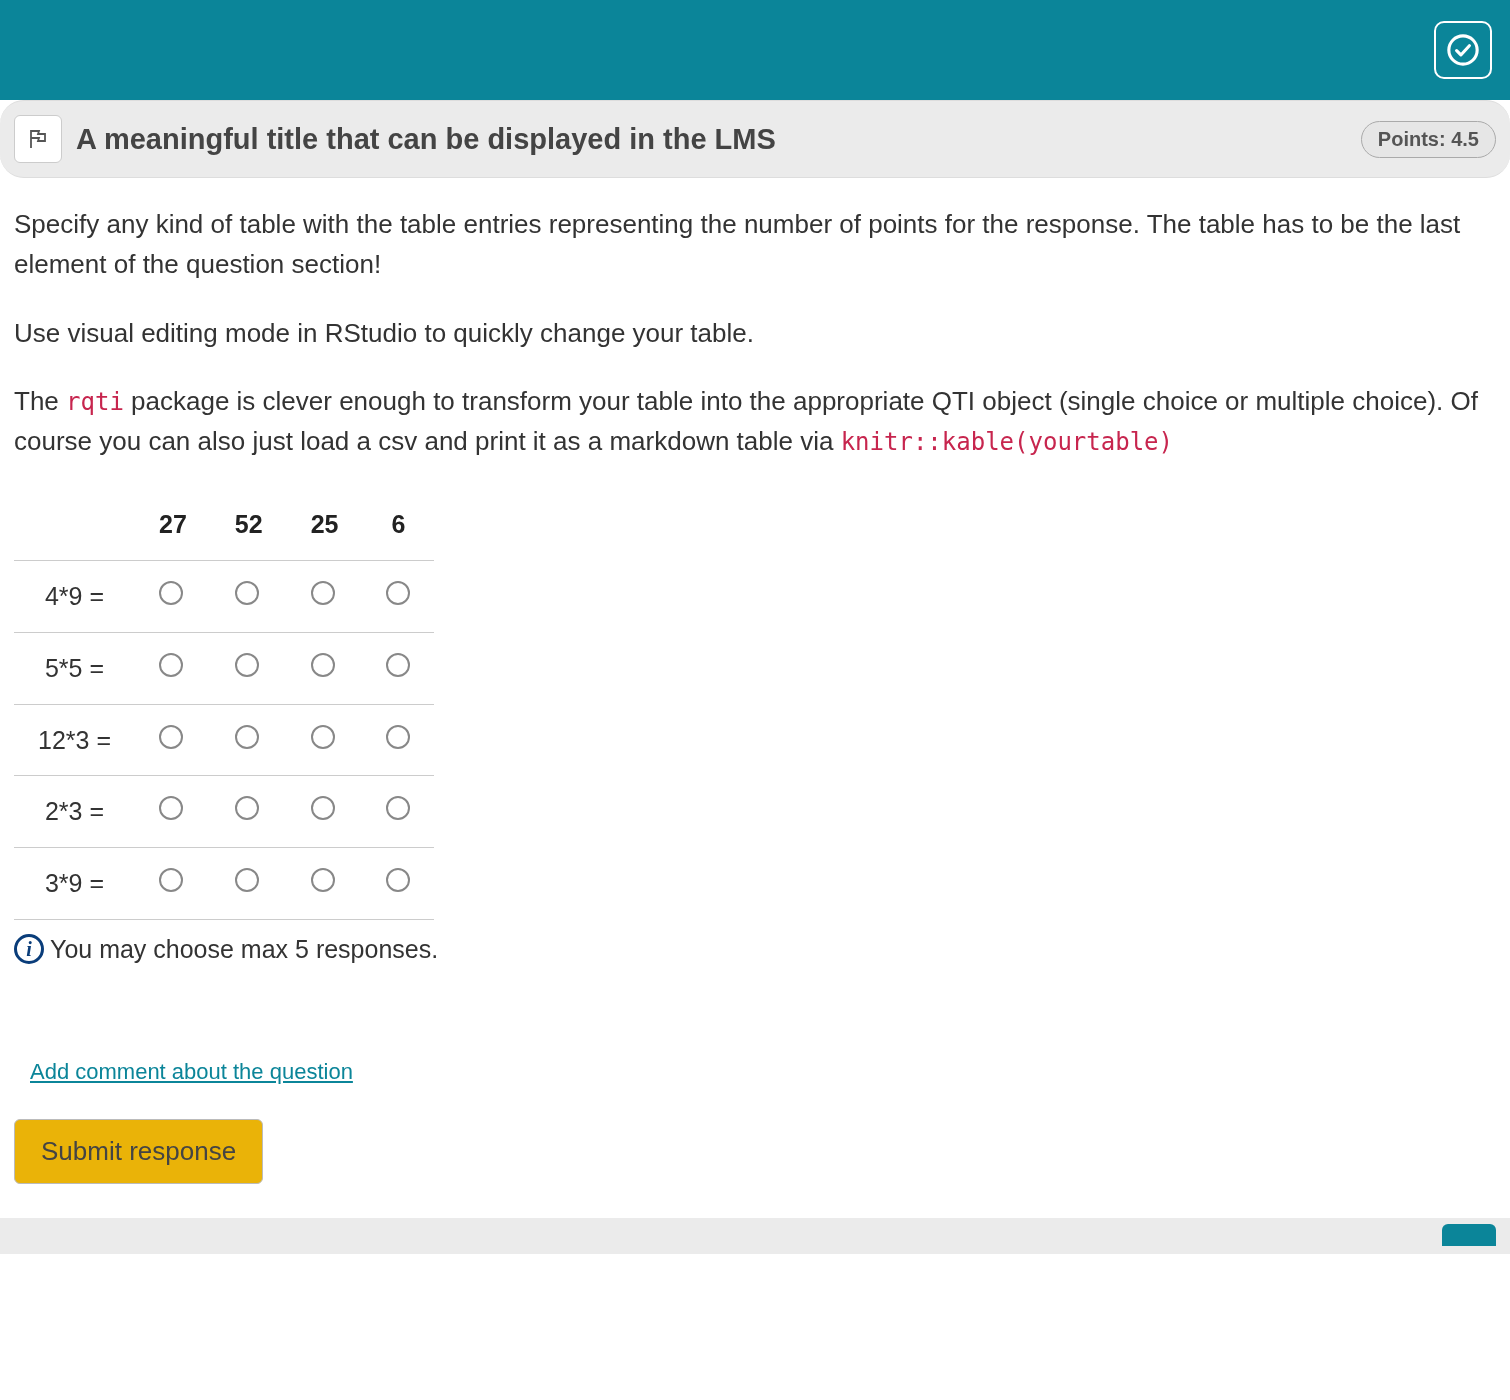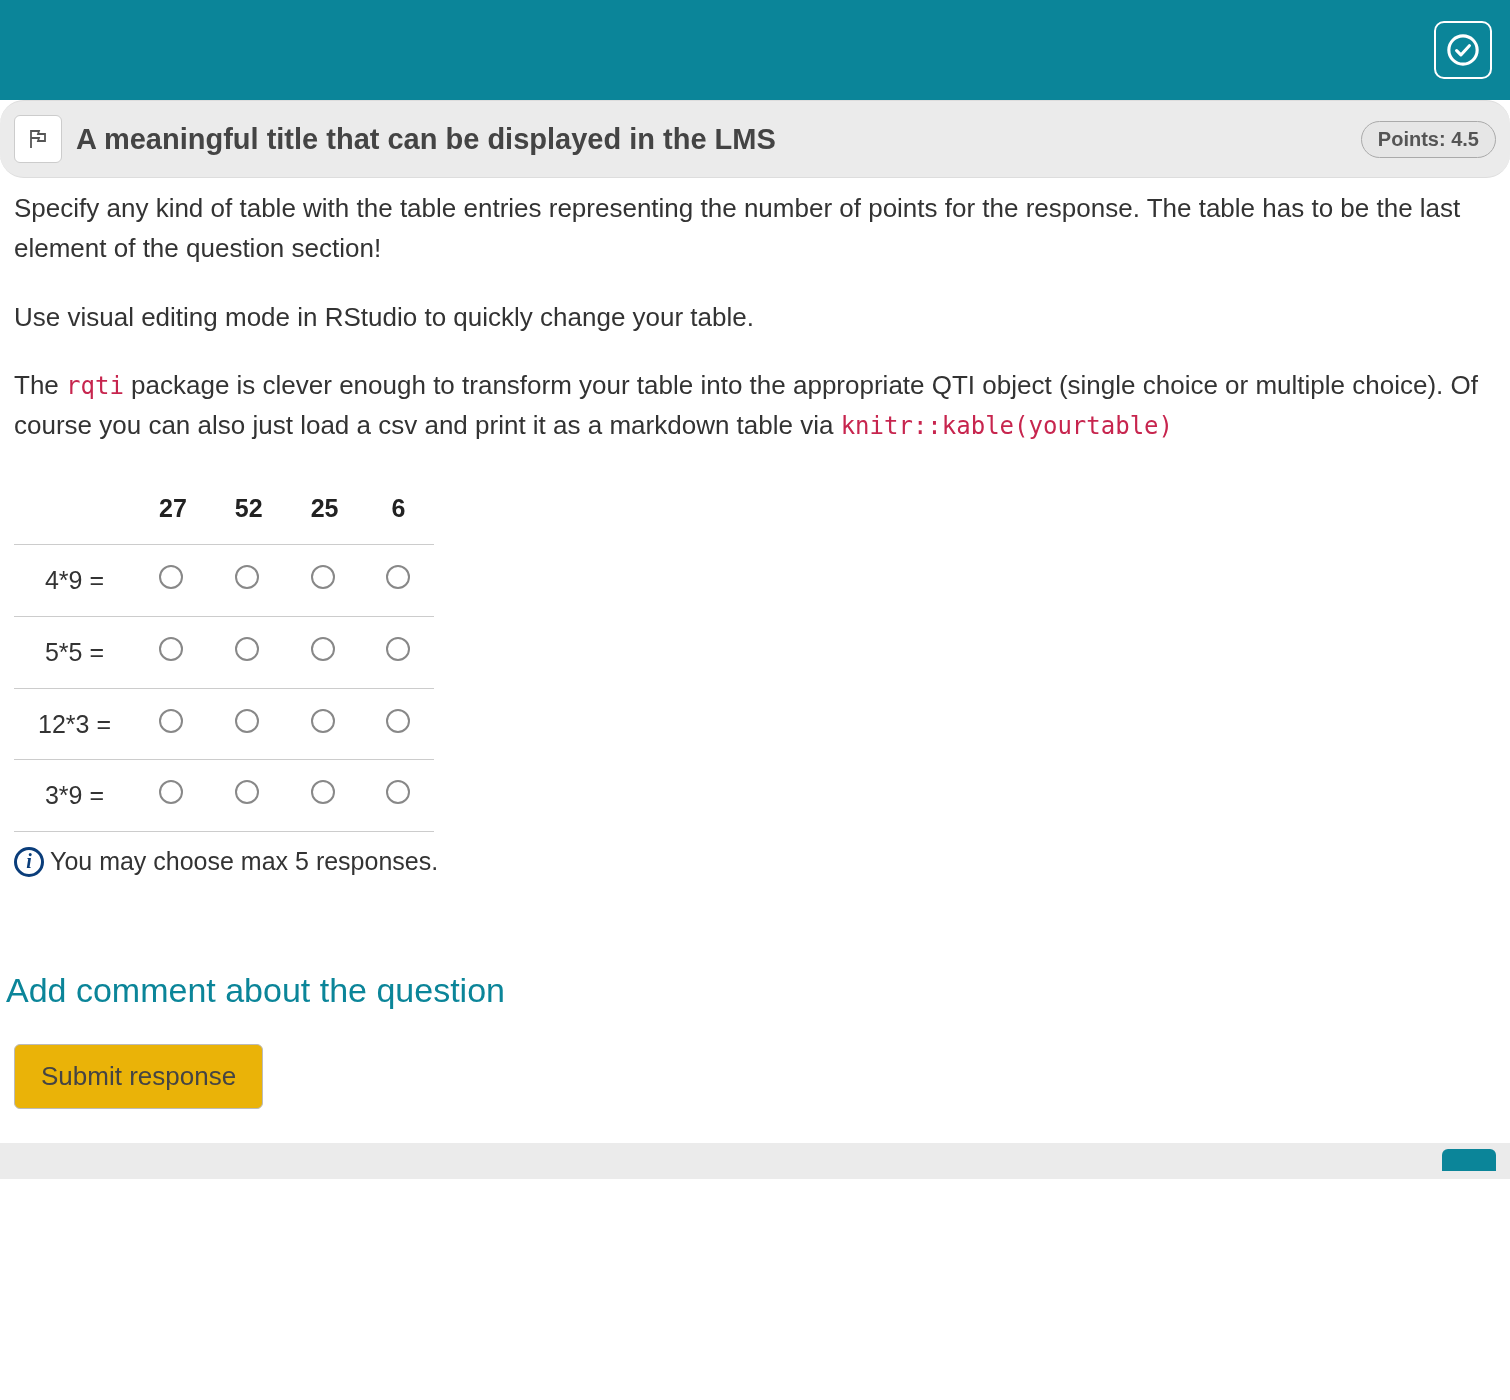--- a/index.html
+++ b/index.html
@@ -60,21 +60,21 @@
   .points-badge {
     background: #e6e6e6;
     border: 1px solid #aaa;
     border-radius: 999px;
     padding: 6px 16px;
     font-size: 20px;
     font-weight: 700;
     color: #555;
   }
   .content {
-    padding: 10px 14px 20px 14px;
+    padding: 26px 14px 20px 14px;
     font-size: 26px;
     line-height: 1.55;
     color: #333;
   }
   .content p { margin-bottom: 28px; }
   code.inline {
     font-family: ui-monospace, SFMono-Regular, Menlo, Consolas, monospace;
     color: #c7254e;
     font-size: 24px;
   }
@@ -130,24 +130,25 @@
     justify-content: center;
     color: #0a3d7a;
     font-weight: 900;
     font-family: Georgia, serif;
     font-style: italic;
     font-size: 20px;
     flex-shrink: 0;
   }
   .comment-link {
     color: #0b8599;
-    font-size: 34px;
-    margin: 70px 0 20px 6px;
+    font-size: 22px;
+    margin: 70px 0 20px 30px;
     display: inline-block;
     cursor: pointer;
+    text-decoration: underline;
   }
   .submit-row {
     padding: 14px;
   }
   .submit-btn {
     font-size: 26px;
     color: #444;
     background: #eab308;
     border: 1px solid #bbb;
     border-radius: 6px;
@@ -228,20 +229,27 @@
           <td><span class="radio"></span></td>
         </tr>
         <tr>
           <td>12*3 =</td>
           <td><span class="radio"></span></td>
           <td><span class="radio"></span></td>
           <td><span class="radio"></span></td>
           <td><span class="radio"></span></td>
         </tr>
         <tr>
+          <td>2*3 =</td>
+          <td><span class="radio"></span></td>
+          <td><span class="radio"></span></td>
+          <td><span class="radio"></span></td>
+          <td><span class="radio"></span></td>
+        </tr>
+        <tr>
           <td>3*9 =</td>
           <td><span class="radio"></span></td>
           <td><span class="radio"></span></td>
           <td><span class="radio"></span></td>
           <td><span class="radio"></span></td>
         </tr>
       </tbody>
   </table>
 
   <div class="info-row">

